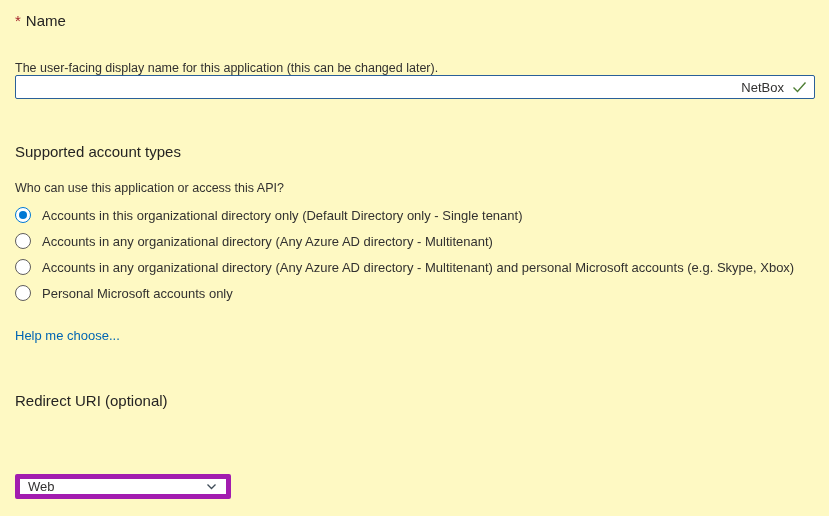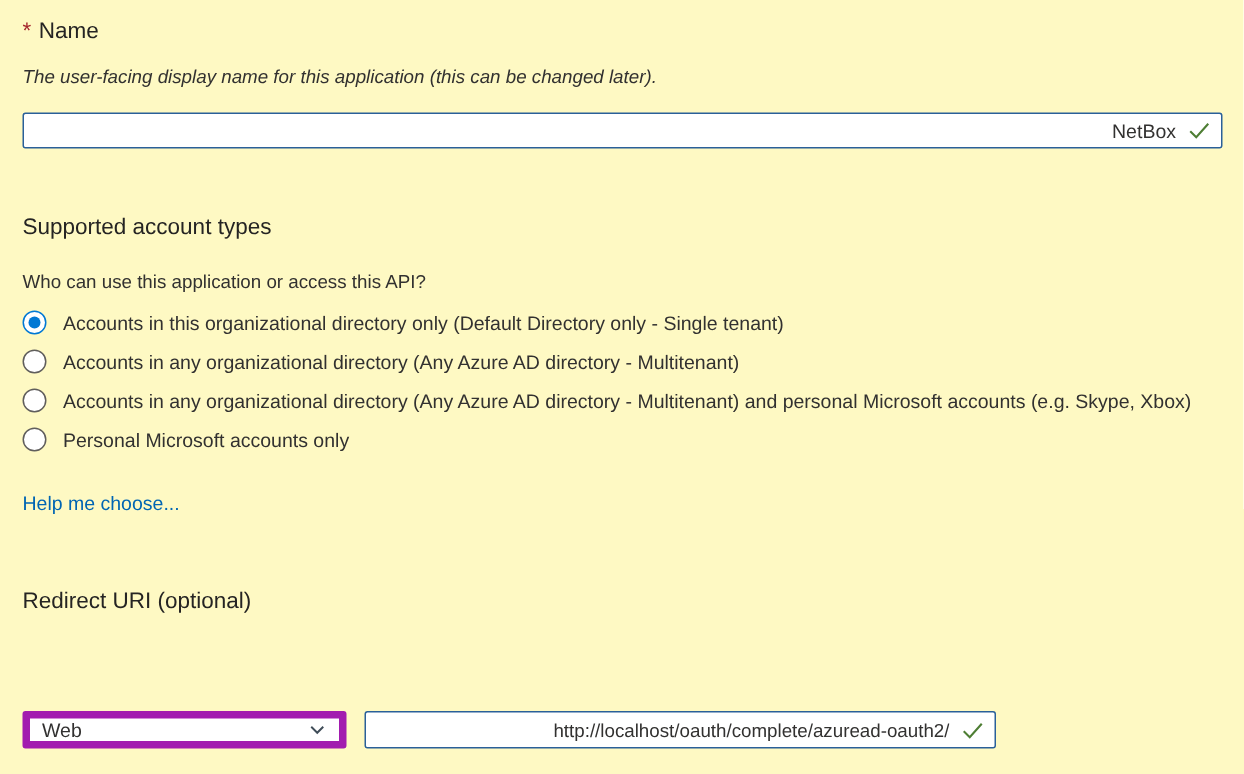--- a/index.html
+++ b/index.html
@@ -33,21 +33,21 @@
   .chevron-icon{display:flex;align-items:center;flex:0 0 auto;}
 </style>
 </head>
 <body>
 
 <div class="page">
 
   <div class="section-heading" style="top:11px;">
     <span class="required">*</span><span>Name</span>
   </div>
-  <div class="desc" style="top:42px;width:800px;font-style:italic;">The user-facing display name for this application (this can be changed later).</div>
+  <div class="desc" style="top:59px;width:800px;">The user-facing display name for this application (this can be changed later).</div>
 
   <div class="textbox" style="left:15px;top:75px;width:800px;height:24px;">
     <input type="text" value="NetBox" style="">
     <span class="check-icon">
       <svg width="15" height="12" viewBox="0 0 15 12">
           <path d="M1.5 6.5 L5.5 10.5 L13.5 1.5" stroke="#4e7e34" stroke-width="1.4" fill="none"></path>
         </svg>
     </span>
   </div>
 
@@ -79,22 +79,14 @@
 
   <div class="select" style="left:15px;top:474px;width:216px;height:25px;">
     <span>Web</span>
     <span class="chevron-icon">
       <svg width="13" height="13" viewBox="0 0 13 13">
           <path d="M2.5 4.5 L6.5 8.5 L10.5 4.5" stroke="#3f4c58" stroke-width="1.3" fill="none"></path>
         </svg>
     </span>
   </div>
 
-  <div class="textbox" style="left:243px;top:474px;width:421px;height:25px;">
-    <input type="text" style="font-size: 12.5px;" value="http://localhost/oauth/complete/azuread-oauth2/">
-    <span class="check-icon">
-      <svg width="15" height="12" viewBox="0 0 15 12">
-          <path d="M1.5 6.5 L5.5 10.5 L13.5 1.5" stroke="#4e7e34" stroke-width="1.4" fill="none"></path>
-        </svg>
-    </span>
-  </div>
 
 </div>
 
 </body></html>

